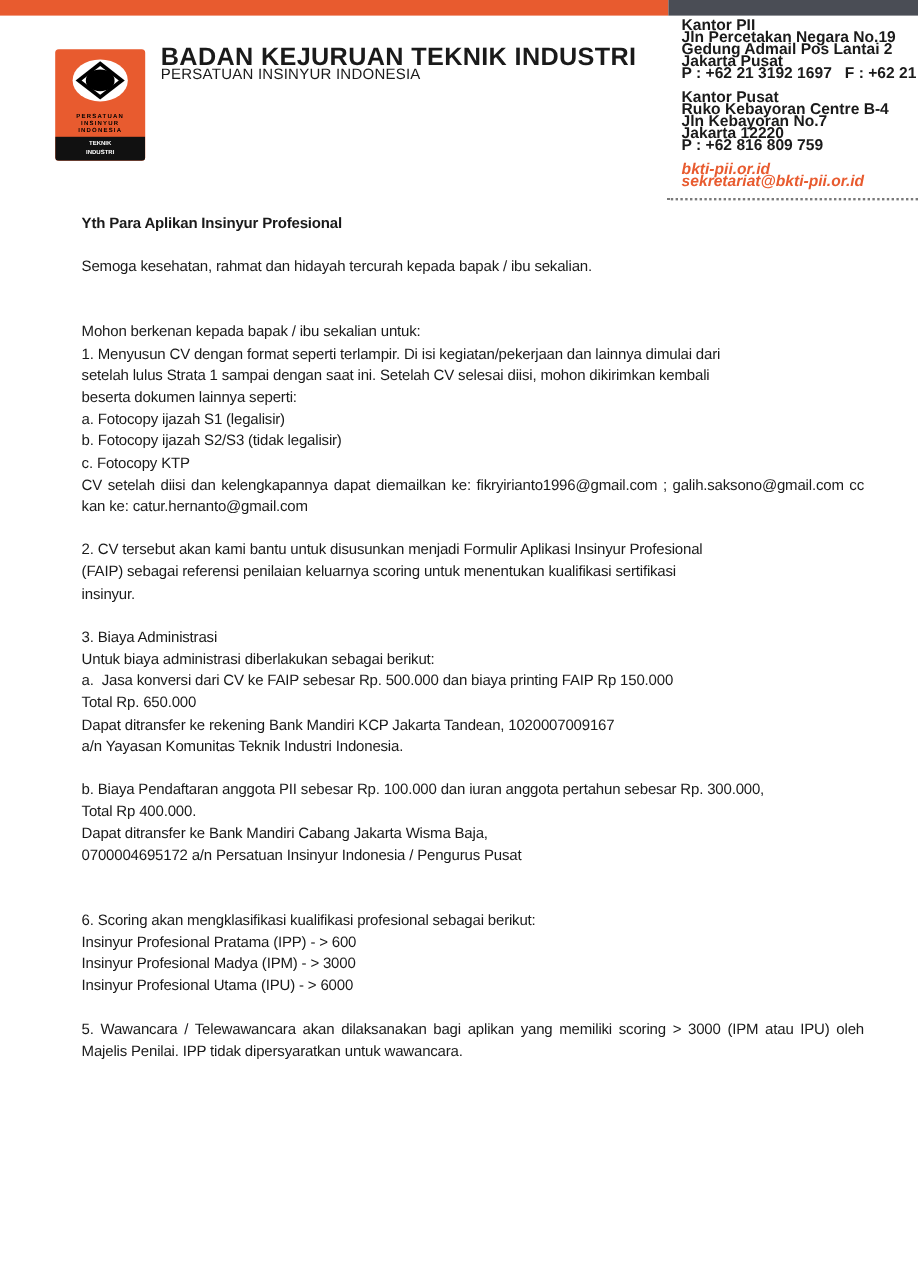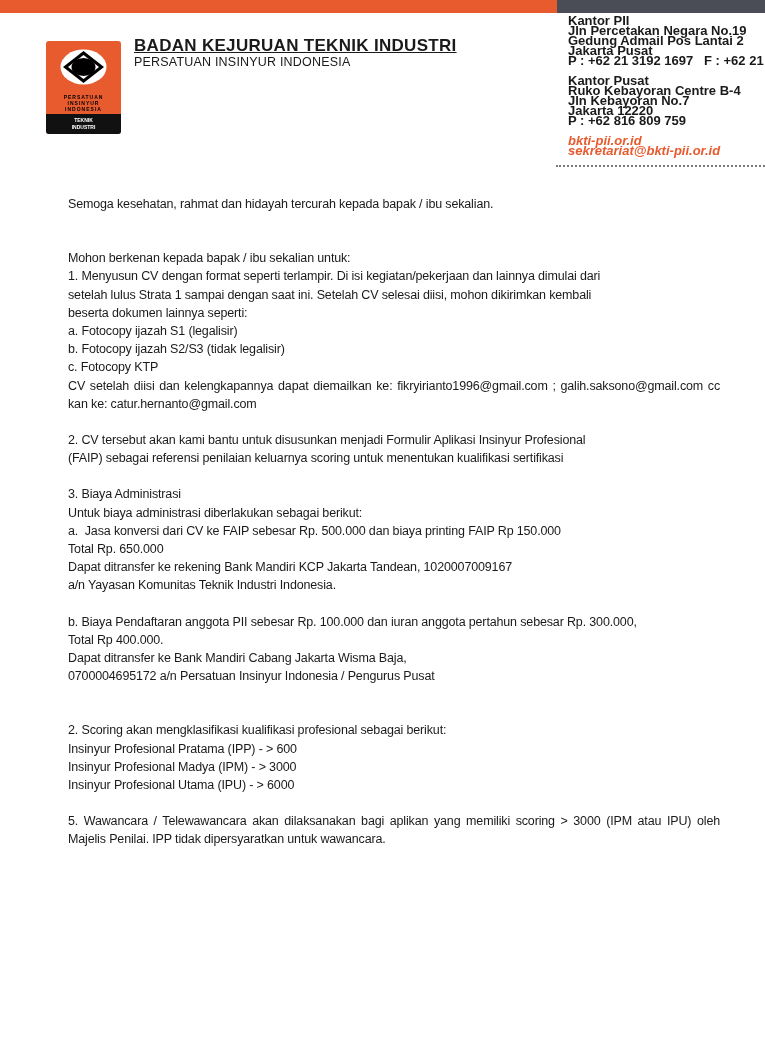--- a/index.html
+++ b/index.html
@@ -8,21 +8,21 @@
 
     .topbar { position: absolute; top: 0; left: 0; width: 765px; height: 13px; }
     .topbar .orange { position: absolute; left: 0; top: 0; width: 557px; height: 13px; background: #e85b2f; }
     .topbar .gray { position: absolute; left: 557px; top: 0; width: 208px; height: 13px; background: #4a4d55; }
 
     .logo { position: absolute; left: 46px; top: 41px; width: 75px; height: 93px; border-radius: 3px; overflow: hidden; background: #e85b2f; }
     .logo .emblem { position: absolute; left: 14px; top: 8px; width: 47px; height: 36px; }
     .logo .logo-text { position: absolute; left: 0; top: 53px; width: 75px; text-align: center; font-size: 5px; line-height: 6px; font-weight: bold; color: #000; letter-spacing: 1px; }
     .logo .logo-band { position: absolute; left: 0; top: 73px; width: 75px; height: 20px; background: #111; color: #fff; font-size: 5px; line-height: 7px; font-weight: bold; text-align: center; padding-top: 3px; }
 
-    .org-name { position: absolute; left: 134px; top: 36px; font-size: 17px; font-weight: bold; letter-spacing: 0.3px; color: #1a1a1a; white-space: nowrap; text-decoration: underline; }
+    .org-name { position: absolute; left: 134px; top: 36px; font-size: 21px; font-weight: bold; letter-spacing: 0.3px; color: #1a1a1a; white-space: nowrap; }
     .org-sub { position: absolute; left: 134px; top: 55px; font-size: 12.5px; color: #1a1a1a; white-space: nowrap; letter-spacing: 0.2px; text-align: center; }
 
     .contact { position: absolute; left: 568px; top: 16px; font-size: 13px; font-weight: bold; line-height: 10px; color: #1a1a1a; white-space: nowrap; }
     .contact .block { margin-bottom: 10px; }
     .contact .web { color: #e85b2f; font-style: italic; }
     .dots { position: absolute; left: 556px; top: 165px; width: 209px; border-top: 2px dotted #7a7a7a; }
 
     .letter { position: absolute; left: 68px; top: 177px; width: 652px; font-size: 12.5px; line-height: 18.2px; color: #1a1a1a; letter-spacing: -0.15px; }
     .letter p { margin: 0; }
     .letter .gap { height: 18px; }
@@ -72,48 +72,50 @@
     <div>Jln Kebayoran No.7</div>
     <div>Jakarta 12220</div>
     <div>P : +62 816 809 759</div>
   </div>
   <div class="web">bkti-pii.or.id</div>
   <div class="web">sekretariat@bkti-pii.or.id</div>
 </div>
 <div class="dots"></div>
 
 <div class="letter">
+  <p class="bold">Yth Para Aplikan Insinyur Profesional</p>
   <div class="gap"></div>
   <p>Semoga kesehatan, rahmat dan hidayah tercurah kepada bapak / ibu sekalian.</p>
   <div class="gap"></div>
   <div class="gap"></div>
   <p>Mohon berkenan kepada bapak / ibu sekalian untuk:</p>
   <p>1. Menyusun CV dengan format seperti terlampir. Di isi kegiatan/pekerjaan dan lainnya dimulai dari</p>
   <p>setelah lulus Strata 1 sampai dengan saat ini. Setelah CV selesai diisi, mohon dikirimkan kembali</p>
   <p>beserta dokumen lainnya seperti:</p>
   <p>a. Fotocopy ijazah S1 (legalisir)</p>
   <p>b. Fotocopy ijazah S2/S3 (tidak legalisir)</p>
   <p>c. Fotocopy KTP</p>
   <p class="justify">CV setelah diisi dan kelengkapannya dapat diemailkan ke: fikryirianto1996@gmail.com ; galih.saksono@gmail.com  cc kan ke: catur.hernanto@gmail.com</p>
   <div class="gap"></div>
   <p>2. CV tersebut akan kami bantu untuk disusunkan menjadi Formulir Aplikasi Insinyur Profesional</p>
   <p>(FAIP) sebagai referensi penilaian keluarnya scoring untuk menentukan kualifikasi sertifikasi</p>
+  <p>insinyur.</p>
   <div class="gap"></div>
   <p>3. Biaya Administrasi</p>
   <p>Untuk biaya administrasi diberlakukan sebagai berikut:</p>
   <p style="white-space:pre">a.  Jasa konversi dari CV ke FAIP sebesar Rp. 500.000 dan biaya printing FAIP Rp 150.000</p>
   <p>Total Rp. 650.000</p>
   <p>Dapat ditransfer ke rekening Bank Mandiri KCP Jakarta Tandean, 1020007009167</p>
   <p>a/n Yayasan Komunitas Teknik Industri Indonesia.</p>
   <div class="gap"></div>
   <p>b. Biaya Pendaftaran anggota PII sebesar Rp. 100.000 dan iuran anggota pertahun sebesar Rp. 300.000,</p>
   <p>Total Rp 400.000.</p>
   <p>Dapat ditransfer ke Bank Mandiri Cabang Jakarta Wisma Baja,</p>
   <p>0700004695172 a/n Persatuan Insinyur Indonesia / Pengurus Pusat</p>
   <div class="gap"></div>
   <div class="gap"></div>
-  <p>2. Scoring akan mengklasifikasi kualifikasi profesional sebagai berikut:</p>
+  <p>6. Scoring akan mengklasifikasi kualifikasi profesional sebagai berikut:</p>
   <p>Insinyur Profesional Pratama (IPP) - &gt; 600</p>
   <p>Insinyur Profesional Madya (IPM) - &gt; 3000</p>
   <p>Insinyur Profesional Utama (IPU) - &gt; 6000</p>
   <div class="gap"></div>
   <p class="justify">5. Wawancara / Telewawancara akan dilaksanakan bagi aplikan yang memiliki scoring &gt; 3000 (IPM atau IPU) oleh Majelis Penilai. IPP tidak dipersyaratkan untuk wawancara.</p>
 </div>
 
 </body></html>

